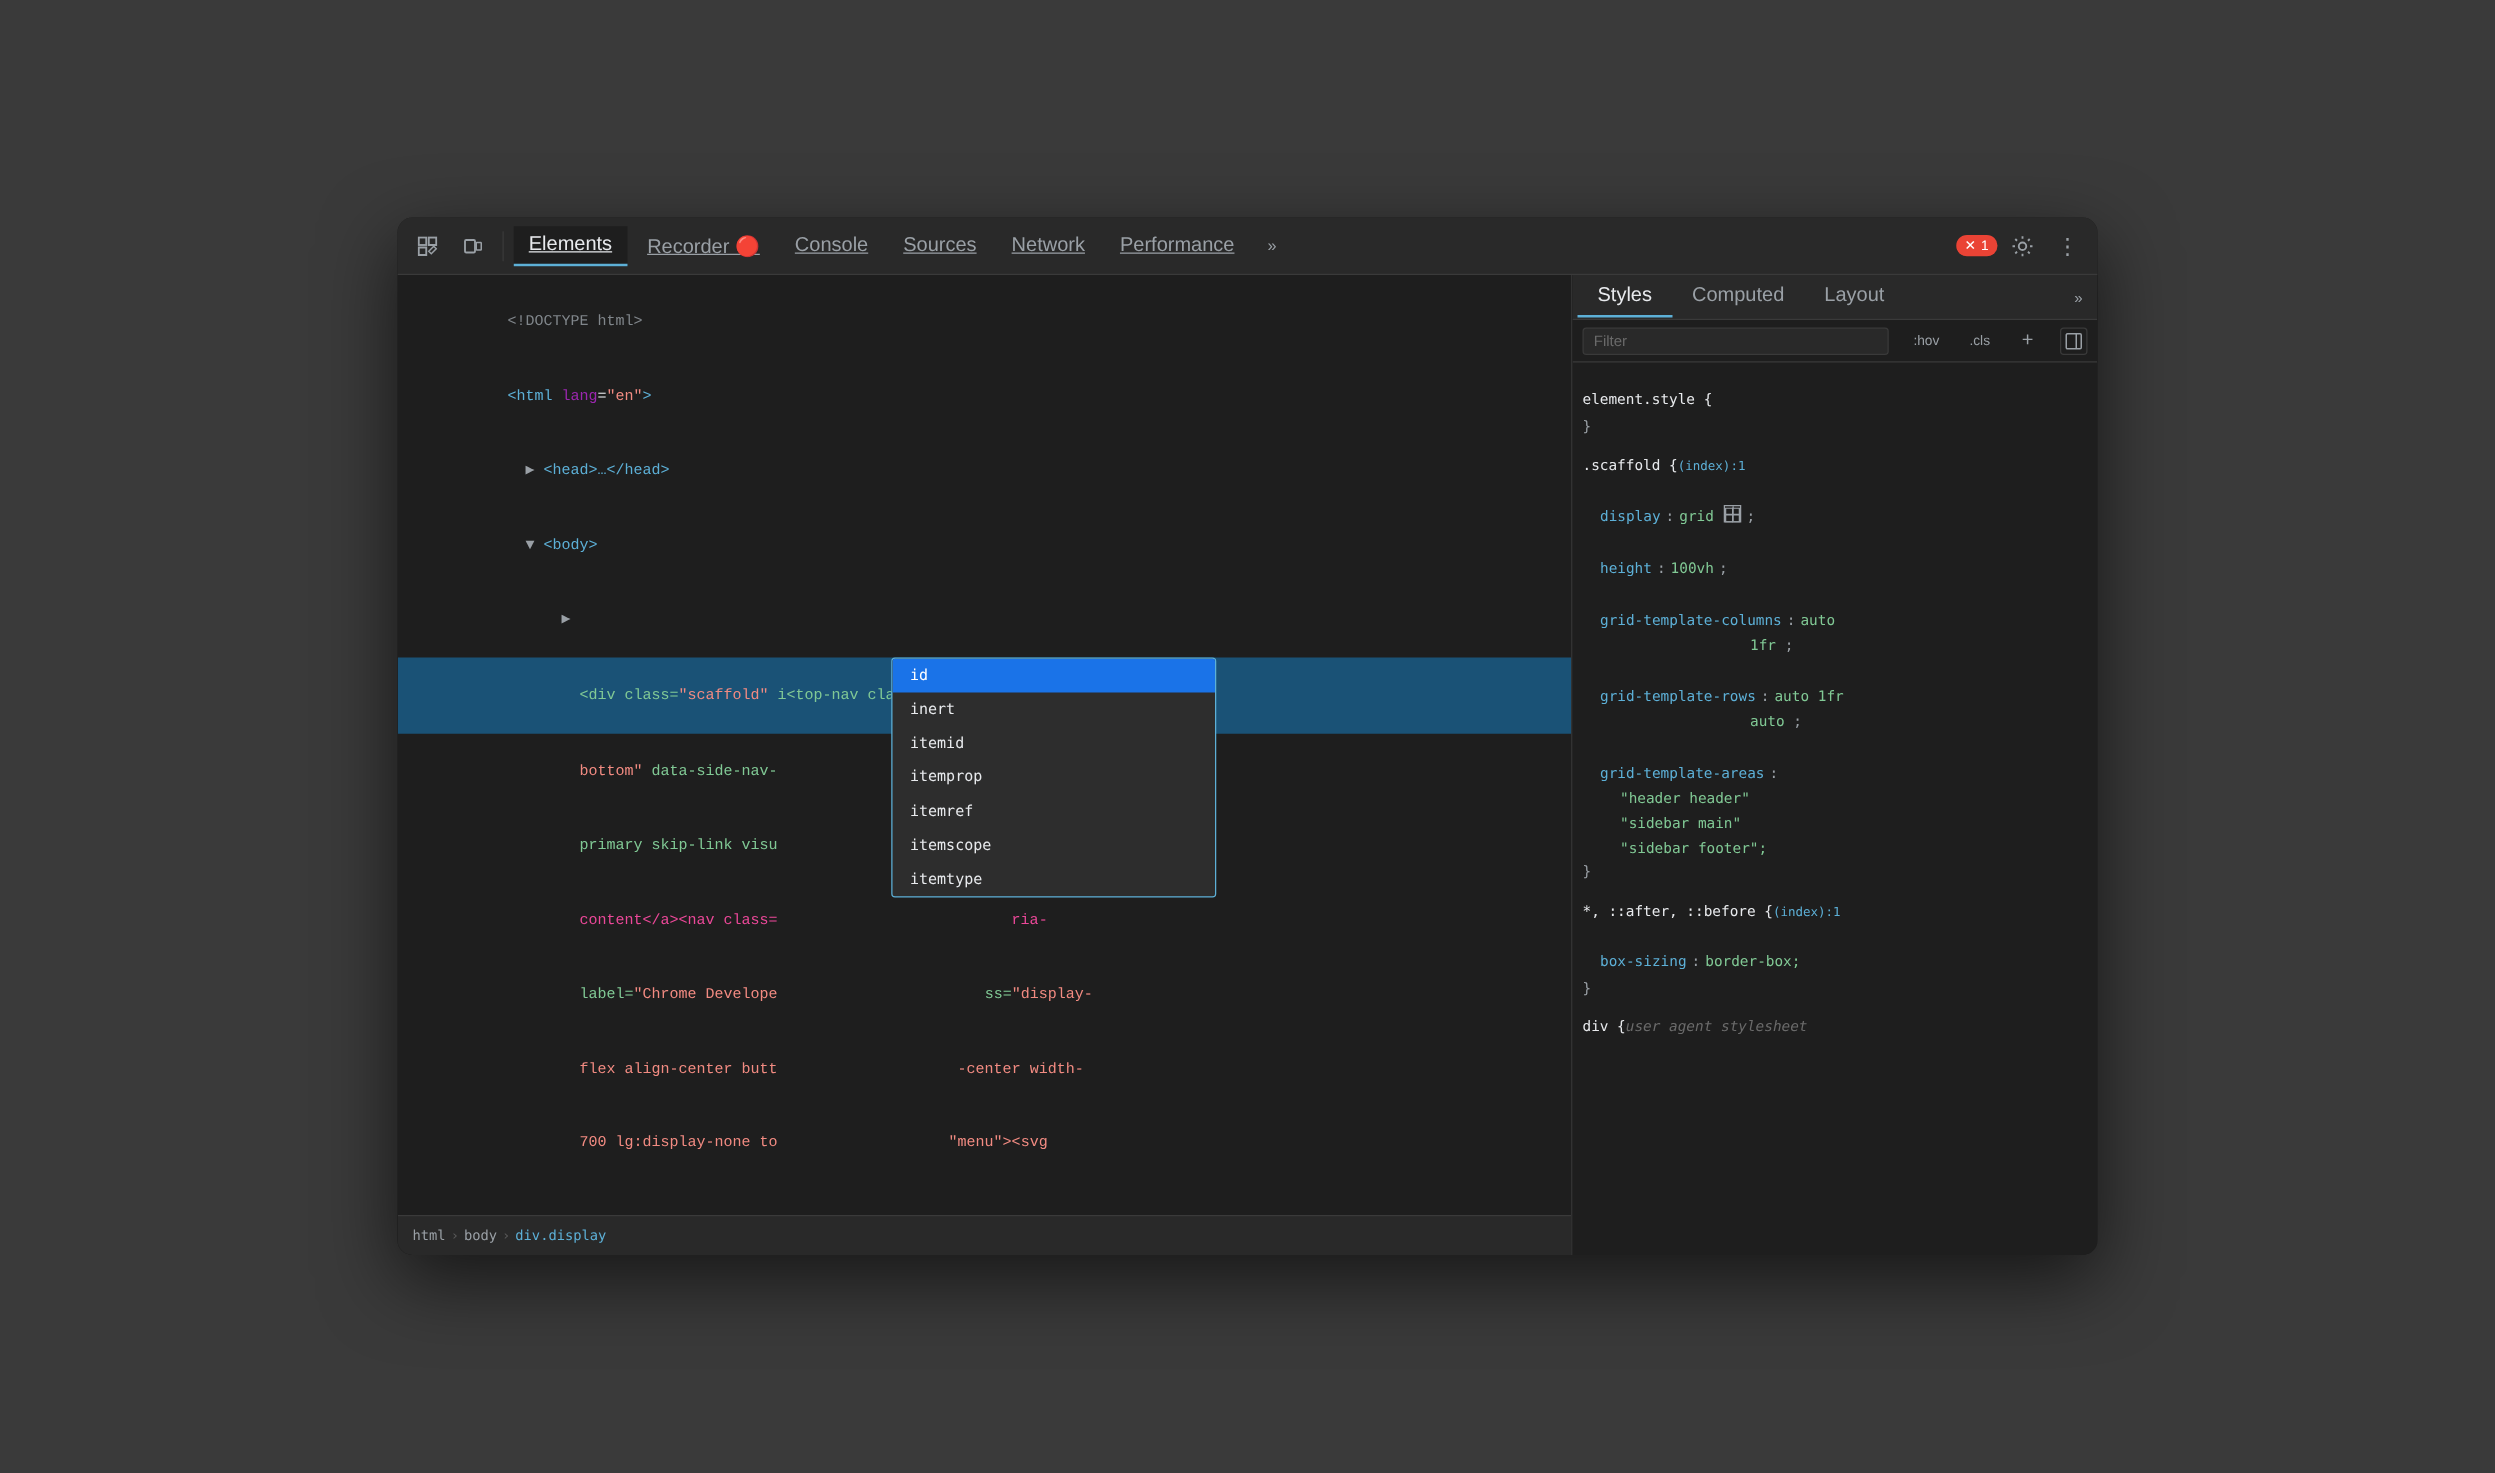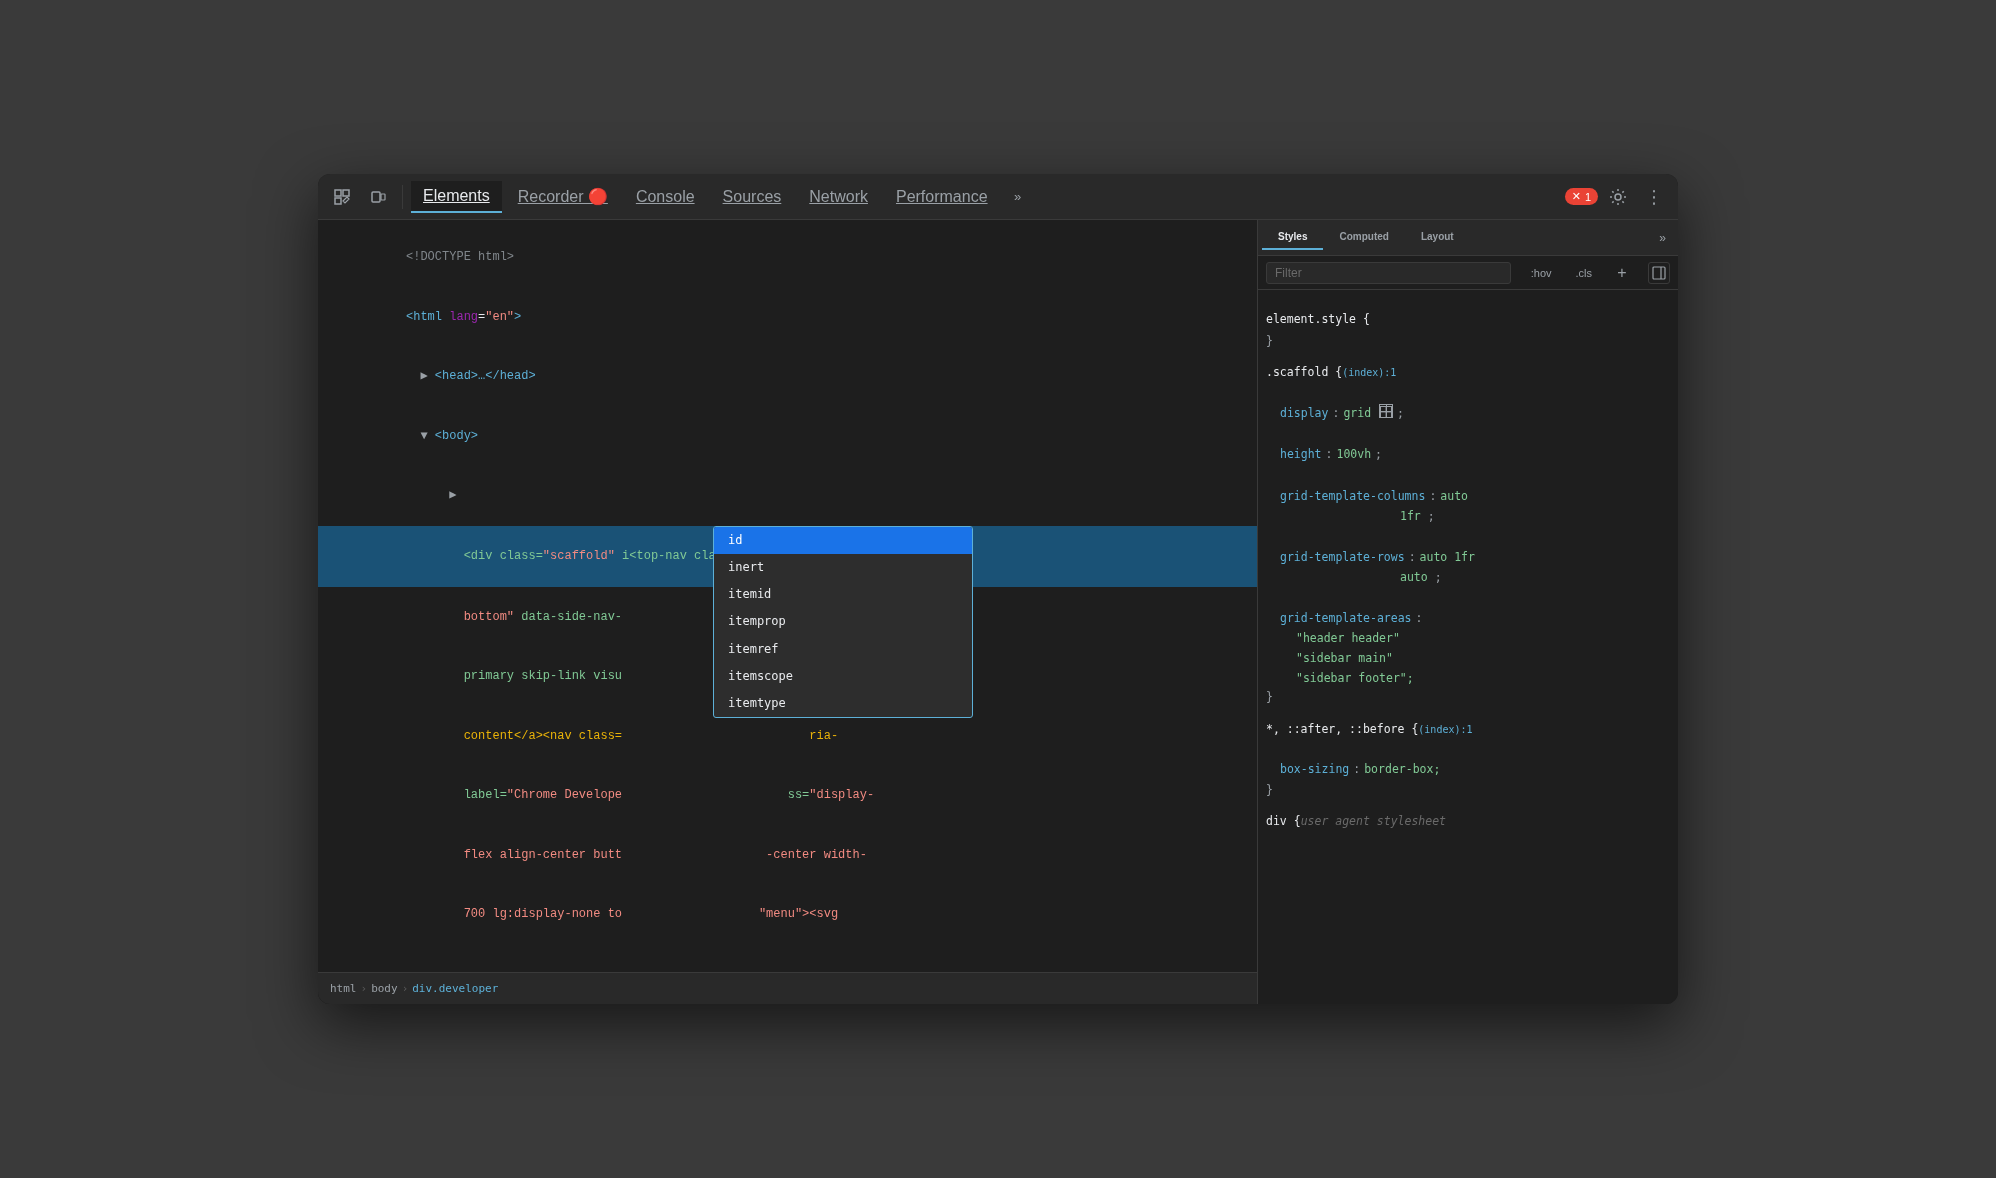--- a/index.html
+++ b/index.html
@@ -254,25 +254,24 @@
       display: flex;
       align-items: center;
       background: #292929;
       border-bottom: 1px solid #3a3a3a;
       padding: 0 4px;
       flex-shrink: 0;
       height: 36px;
     }
     .style-tab {
       padding: 6px 16px;
-      font-size: 10px;
+      font-size: 16px;
       color: #9aa0a6;
       cursor: pointer;
       border-bottom: 2px solid transparent;
-      font-weight: bold;
     }
     .style-tab.active {
       color: #e8eaed;
       border-bottom: 2px solid #5db0d7;
     }
     .styles-tabs-more {
       margin-left: auto;
       color: #9aa0a6;
       font-size: 12px;
       padding: 4px 8px;
@@ -482,41 +481,41 @@
             <div class="autocomplete-item">itemtype</div>
           </div>
         </div>
 
         <div class="dom-line" style="color:#81c995;">
           &nbsp;&nbsp;&nbsp;&nbsp;&nbsp;&nbsp;&nbsp;&nbsp;<span style="color:#f28b82;">bottom"</span> <span style="color:#81c995;">data-side-nav-</span><span style="color:#f28b82;">&nbsp;&nbsp;&nbsp;&nbsp;&nbsp;&nbsp;&nbsp;&nbsp;&nbsp;&nbsp;&nbsp;&nbsp;&nbsp;&nbsp;&nbsp;</span> <span style="color:#81c995;">ss=</span><span style="color:#f28b82;">"color-</span>
         </div>
         <div class="dom-line" style="color:#81c995;">
           &nbsp;&nbsp;&nbsp;&nbsp;&nbsp;&nbsp;&nbsp;&nbsp;<span style="color:#81c995;">primary skip-link visu</span><span style="color:#f28b82;">&nbsp;&nbsp;&nbsp;&nbsp;&nbsp;&nbsp;&nbsp;&nbsp;&nbsp;&nbsp;&nbsp;&nbsp;&nbsp;&nbsp;&nbsp;&nbsp;&nbsp;&nbsp;&nbsp;</span><span style="color:#81c995;">ent"&gt;Skip to</span>
         </div>
-        <div class="dom-line" style="color:#eab308;">
+        <div class="dom-line" style="color:#ec4899;">
           &nbsp;&nbsp;&nbsp;&nbsp;&nbsp;&nbsp;&nbsp;&nbsp;<span>content&lt;/a&gt;&lt;nav class=</span><span style="color:#f28b82;">&nbsp;&nbsp;&nbsp;&nbsp;&nbsp;&nbsp;&nbsp;&nbsp;&nbsp;&nbsp;&nbsp;&nbsp;&nbsp;&nbsp;&nbsp;&nbsp;&nbsp;&nbsp;&nbsp;&nbsp;&nbsp;&nbsp;&nbsp;&nbsp;&nbsp;&nbsp;</span><span>ria-</span>
         </div>
         <div class="dom-line" style="color:#81c995;">
           &nbsp;&nbsp;&nbsp;&nbsp;&nbsp;&nbsp;&nbsp;&nbsp;<span>label=</span><span style="color:#f28b82;">"Chrome Develope</span><span style="color:#f28b82;">&nbsp;&nbsp;&nbsp;&nbsp;&nbsp;&nbsp;&nbsp;&nbsp;&nbsp;&nbsp;&nbsp;&nbsp;&nbsp;&nbsp;&nbsp;&nbsp;&nbsp;&nbsp;&nbsp;&nbsp;&nbsp;&nbsp;&nbsp;</span><span style="color:#81c995;">ss=</span><span style="color:#f28b82;">"display-</span>
         </div>
         <div class="dom-line" style="color:#81c995;">
           &nbsp;&nbsp;&nbsp;&nbsp;&nbsp;&nbsp;&nbsp;&nbsp;<span style="color:#f28b82;">flex align-center butt</span><span>&nbsp;&nbsp;&nbsp;&nbsp;&nbsp;&nbsp;&nbsp;&nbsp;&nbsp;&nbsp;&nbsp;&nbsp;&nbsp;&nbsp;&nbsp;&nbsp;&nbsp;&nbsp;&nbsp;&nbsp;</span><span style="color:#f28b82;">-center width-</span>
         </div>
         <div class="dom-line" style="color:#81c995;">
           &nbsp;&nbsp;&nbsp;&nbsp;&nbsp;&nbsp;&nbsp;&nbsp;<span style="color:#f28b82;">700 lg:display-none to</span><span>&nbsp;&nbsp;&nbsp;&nbsp;&nbsp;&nbsp;&nbsp;&nbsp;&nbsp;&nbsp;&nbsp;&nbsp;&nbsp;&nbsp;&nbsp;&nbsp;&nbsp;&nbsp;&nbsp;</span><span style="color:#f28b82;">"menu"&gt;&lt;svg</span>
         </div>
 
       </div>
 
       <div class="breadcrumb-bar">
         <span class="breadcrumb-item">html</span>
         <span class="breadcrumb-sep">›</span>
         <span class="breadcrumb-item">body</span>
         <span class="breadcrumb-sep">›</span>
-        <span class="breadcrumb-item active">div.developer</span>
+        <span class="breadcrumb-item active">div.display</span>
       </div>
     </div>
 
     <div class="styles-panel">
 
       <div class="styles-tabs">
         <div class="style-tab active">Styles</div>
         <div class="style-tab">Computed</div>
         <div class="style-tab">Layout</div>
         <div class="styles-tabs-more">»</div>

